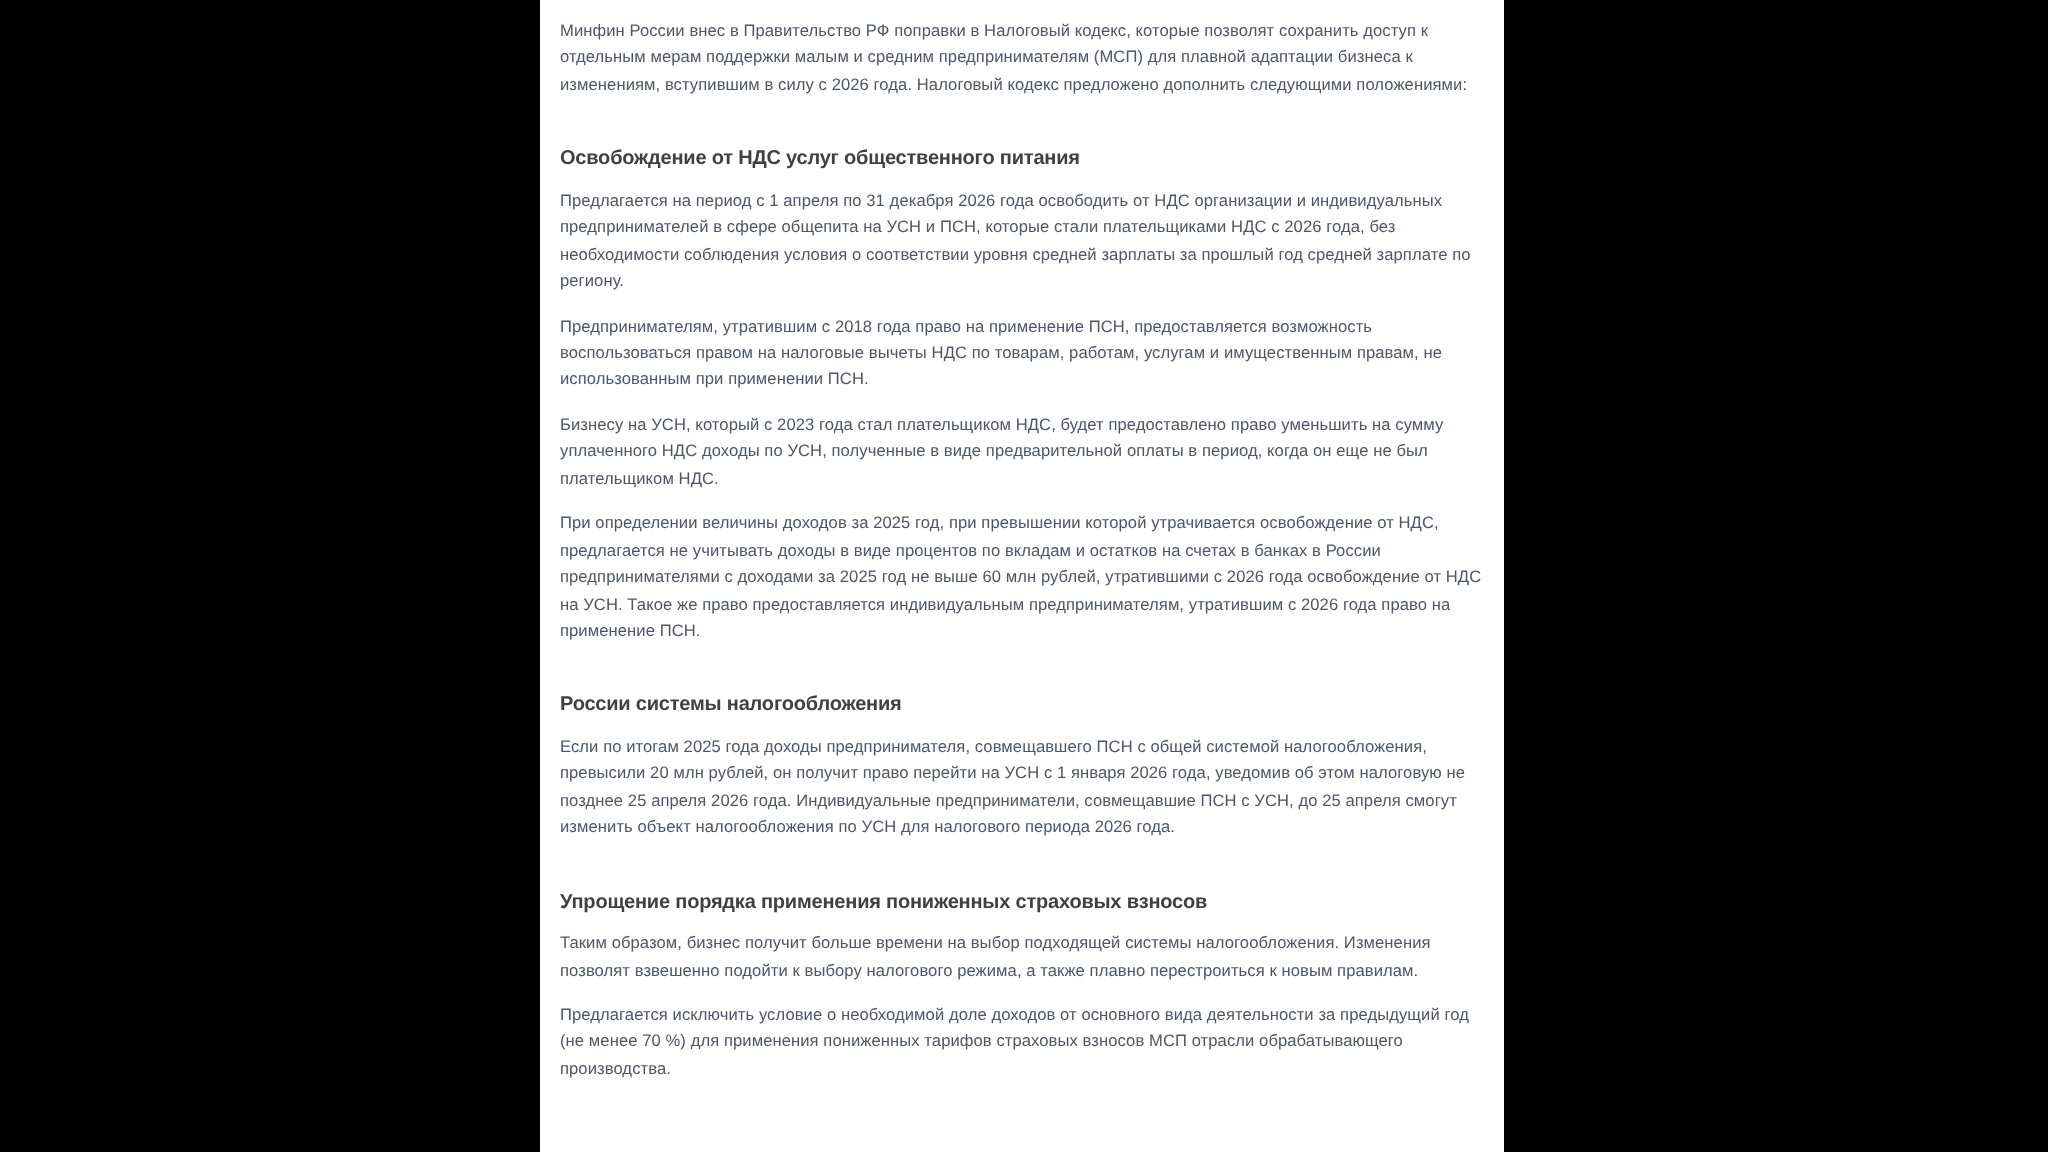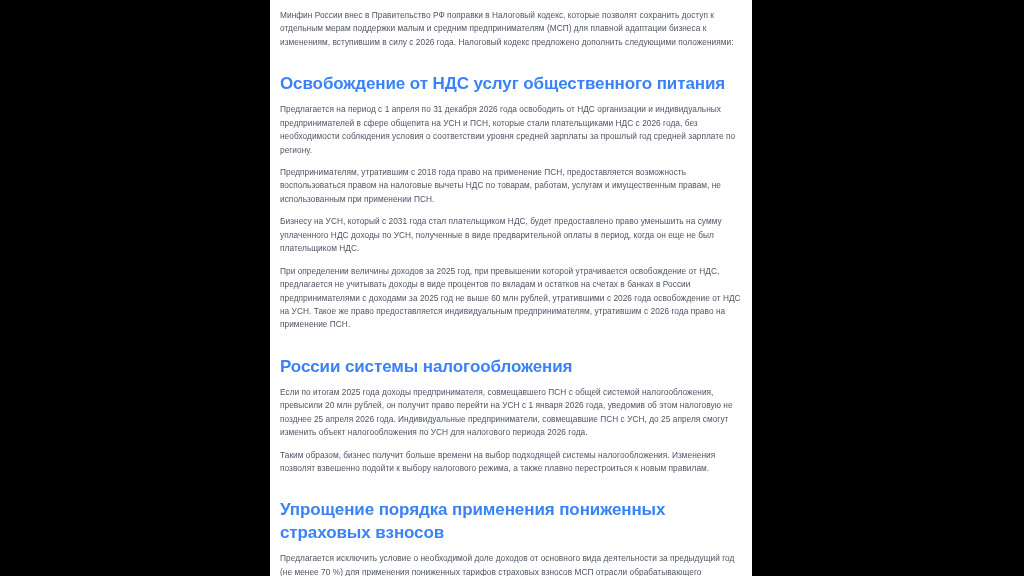--- a/index.html
+++ b/index.html
@@ -38,22 +38,22 @@
     background: #ffffff;
     box-sizing: border-box;
     padding: 0 9px 0 10px;
     overflow: hidden;
   }
   #article-body {
     padding-top: 4px;
   }
 
   .article-heading {
-    color: #3b82f6;
-    font-size: 17px;
+    color: #404040;
+    font-size: 10px;
     font-weight: bold;
     line-height: 1.35;
     letter-spacing: -0.1px;
     margin: 0;
     padding: 15px 0 7px 0;
   }
   .article-paragraph {
     color: #4e5566;
     font-size: 8.3px;
     line-height: 1.62;
@@ -85,36 +85,36 @@
         <div class="article-block">
           <h2 class="article-heading">Освобождение от НДС услуг общественного питания</h2>
         </div>
         <div class="article-block">
           <p class="article-paragraph">Предлагается на период с 1 апреля по 31 декабря 2026 года освободить от НДС организации и индивидуальных предпринимателей в сфере общепита на УСН и ПСН, которые стали плательщиками НДС с 2026 года, без необходимости соблюдения условия о соответствии уровня средней зарплаты за прошлый год средней зарплате по региону.</p>
         </div>
         <div class="article-block">
           <p class="article-paragraph">Предпринимателям, утратившим с 2018 года право на применение ПСН, предоставляется возможность воспользоваться правом на налоговые вычеты НДС по товарам, работам, услугам и имущественным правам, не использованным при применении ПСН.</p>
         </div>
         <div class="article-block">
-          <p class="article-paragraph">Бизнесу на УСН, который с 2031 года стал плательщиком НДС, будет предоставлено право уменьшить на сумму уплаченного НДС доходы по УСН, полученные в виде предварительной оплаты в период, когда он еще не был плательщиком НДС.</p>
+          <p class="article-paragraph">Бизнесу на УСН, который с 2023 года стал плательщиком НДС, будет предоставлено право уменьшить на сумму уплаченного НДС доходы по УСН, полученные в виде предварительной оплаты в период, когда он еще не был плательщиком НДС.</p>
         </div>
         <div class="article-block">
           <p class="article-paragraph">При определении величины доходов за 2025 год, при превышении которой утрачивается освобождение от НДС, предлагается не учитывать доходы в виде процентов по вкладам и остатков на счетах в банках в России предпринимателями с доходами за 2025 год не выше 60 млн рублей, утратившими с 2026 года освобождение от НДС на УСН. Такое же право предоставляется индивидуальным предпринимателям, утратившим с 2026 года право на применение ПСН.</p>
         </div>
         <div class="article-block">
           <h2 class="article-heading">России системы налогообложения</h2>
         </div>
         <div class="article-block">
           <p class="article-paragraph">Если по итогам 2025 года доходы предпринимателя, совмещавшего ПСН с общей системой налогообложения, превысили 20 млн рублей, он получит право перейти на УСН с 1 января 2026 года, уведомив об этом налоговую не позднее 25 апреля 2026 года. Индивидуальные предприниматели, совмещавшие ПСН с УСН, до 25 апреля смогут изменить объект налогообложения по УСН для налогового периода 2026 года.</p>
         </div>
         <div class="article-block">
-          <p class="article-paragraph">Таким образом, бизнес получит больше времени на выбор подходящей системы налогообложения. Изменения позволят взвешенно подойти к выбору налогового режима, а также плавно перестроиться к новым правилам.</p>
+          <h2 class="article-heading">Упрощение порядка применения пониженных страховых взносов</h2>
         </div>
         <div class="article-block">
-          <h2 class="article-heading">Упрощение порядка применения пониженных страховых взносов</h2>
+          <p class="article-paragraph">Таким образом, бизнес получит больше времени на выбор подходящей системы налогообложения. Изменения позволят взвешенно подойти к выбору налогового режима, а также плавно перестроиться к новым правилам.</p>
         </div>
         <div class="article-block">
           <p class="article-paragraph">Предлагается исключить условие о необходимой доле доходов от основного вида деятельности за предыдущий год (не менее 70 %) для применения пониженных тарифов страховых взносов МСП отрасли обрабатывающего производства.</p>
         </div>
       </div>
   </div>
 
 </div>
 
 </body></html>

